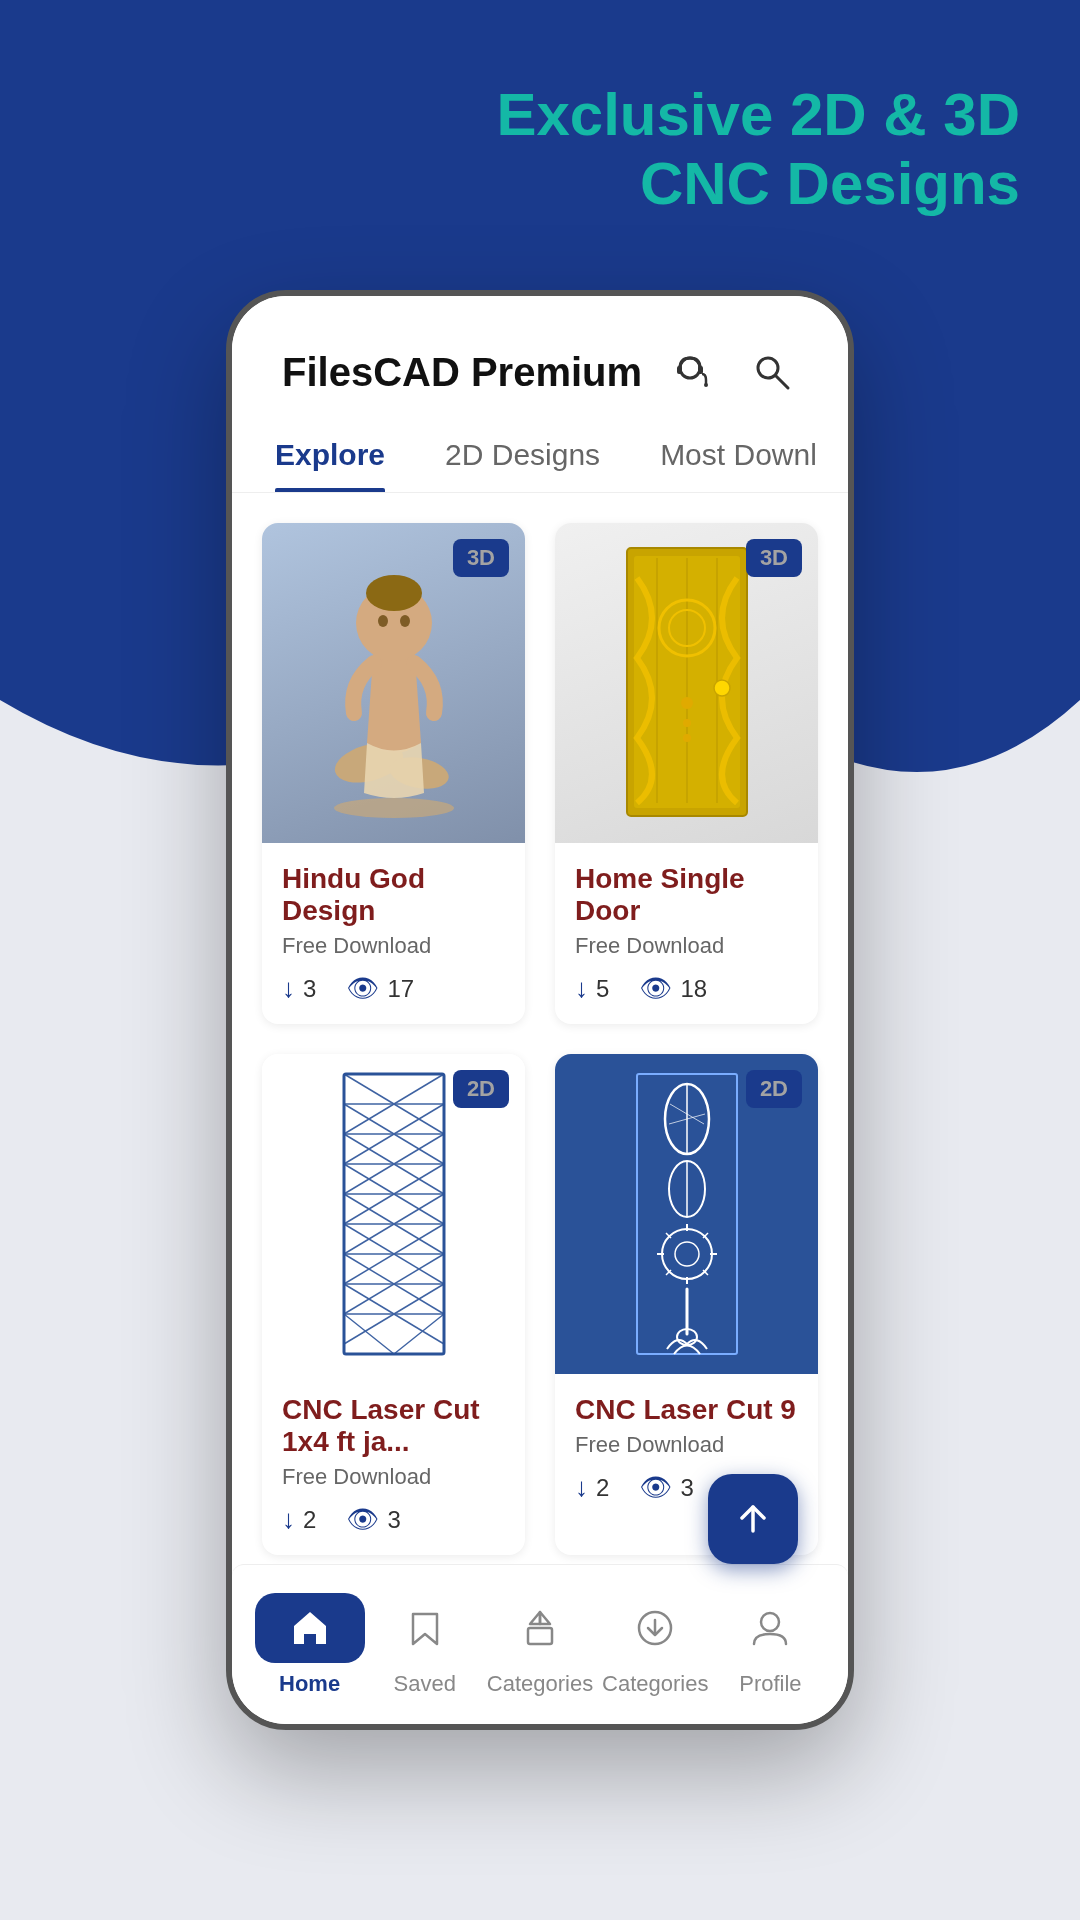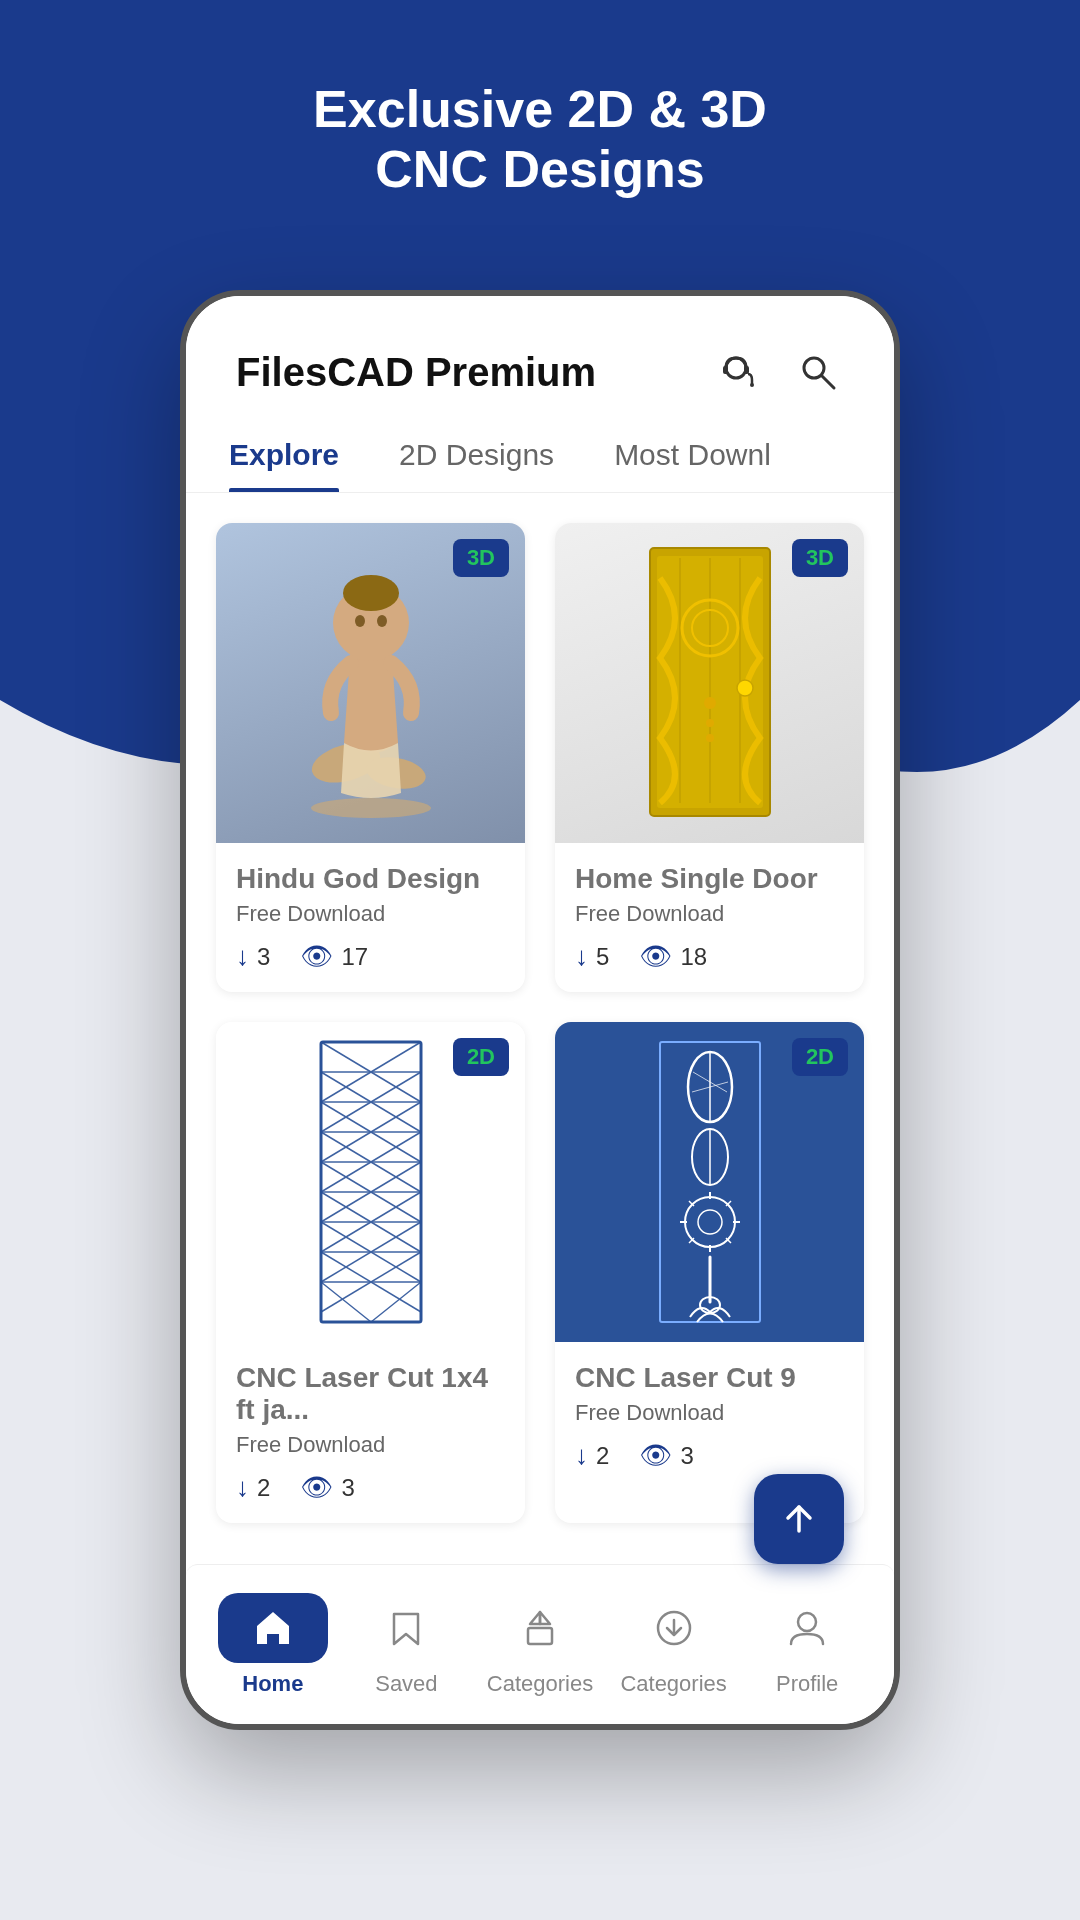--- a/index.html
+++ b/index.html
@@ -23,35 +23,35 @@
       position: absolute;
       bottom: 0; left: 0; right: 0;
       height: 1300px;
       background: #e8eaf0;
     }
 
     .hero-text {
       position: absolute;
       top: 80px;
       left: 0; right: 0;
-      text-align: center;
-      color: #ffffff;
-      font-size: 52px;
+      text-align: right;
+      color: #14b8a6;
+      font-size: 60px;
       font-weight: 800;
       line-height: 1.15;
       padding: 0 60px;
     }
 
     
     .phone {
       position: absolute;
       top: 290px;
       left: 50%;
       transform: translateX(-50%);
-      width: 720px;
+      width: 628px;
       height: 1440px;
       background: white;
       border-radius: 60px;
       border: 6px solid #555;
       overflow: hidden;
       box-shadow: 0 40px 100px rgba(0,0,0,0.3);
     }
 
     .wave-svg {
       position: absolute;
@@ -145,36 +145,36 @@
       height: 320px;
       position: relative;
       overflow: hidden;
     }
 
     .card-badge {
       position: absolute;
       top: 16px;
       right: 16px;
       background: #1a3a8c;
-      color: #22c55e;
+      color: #a3a3a3;
       font-size: 22px;
       font-weight: 700;
       padding: 6px 14px;
       border-radius: 8px;
       z-index: 2;
     }
 
     .card-info {
       padding: 20px;
     }
 
     .card-title {
       font-size: 28px;
       font-weight: 600;
-      color: #737373;
+      color: #7f1d1d;
       margin-bottom: 6px;
     }
 
     .card-subtitle {
       font-size: 22px;
       color: #666;
       margin-bottom: 14px;
     }
 
     .card-stats {

